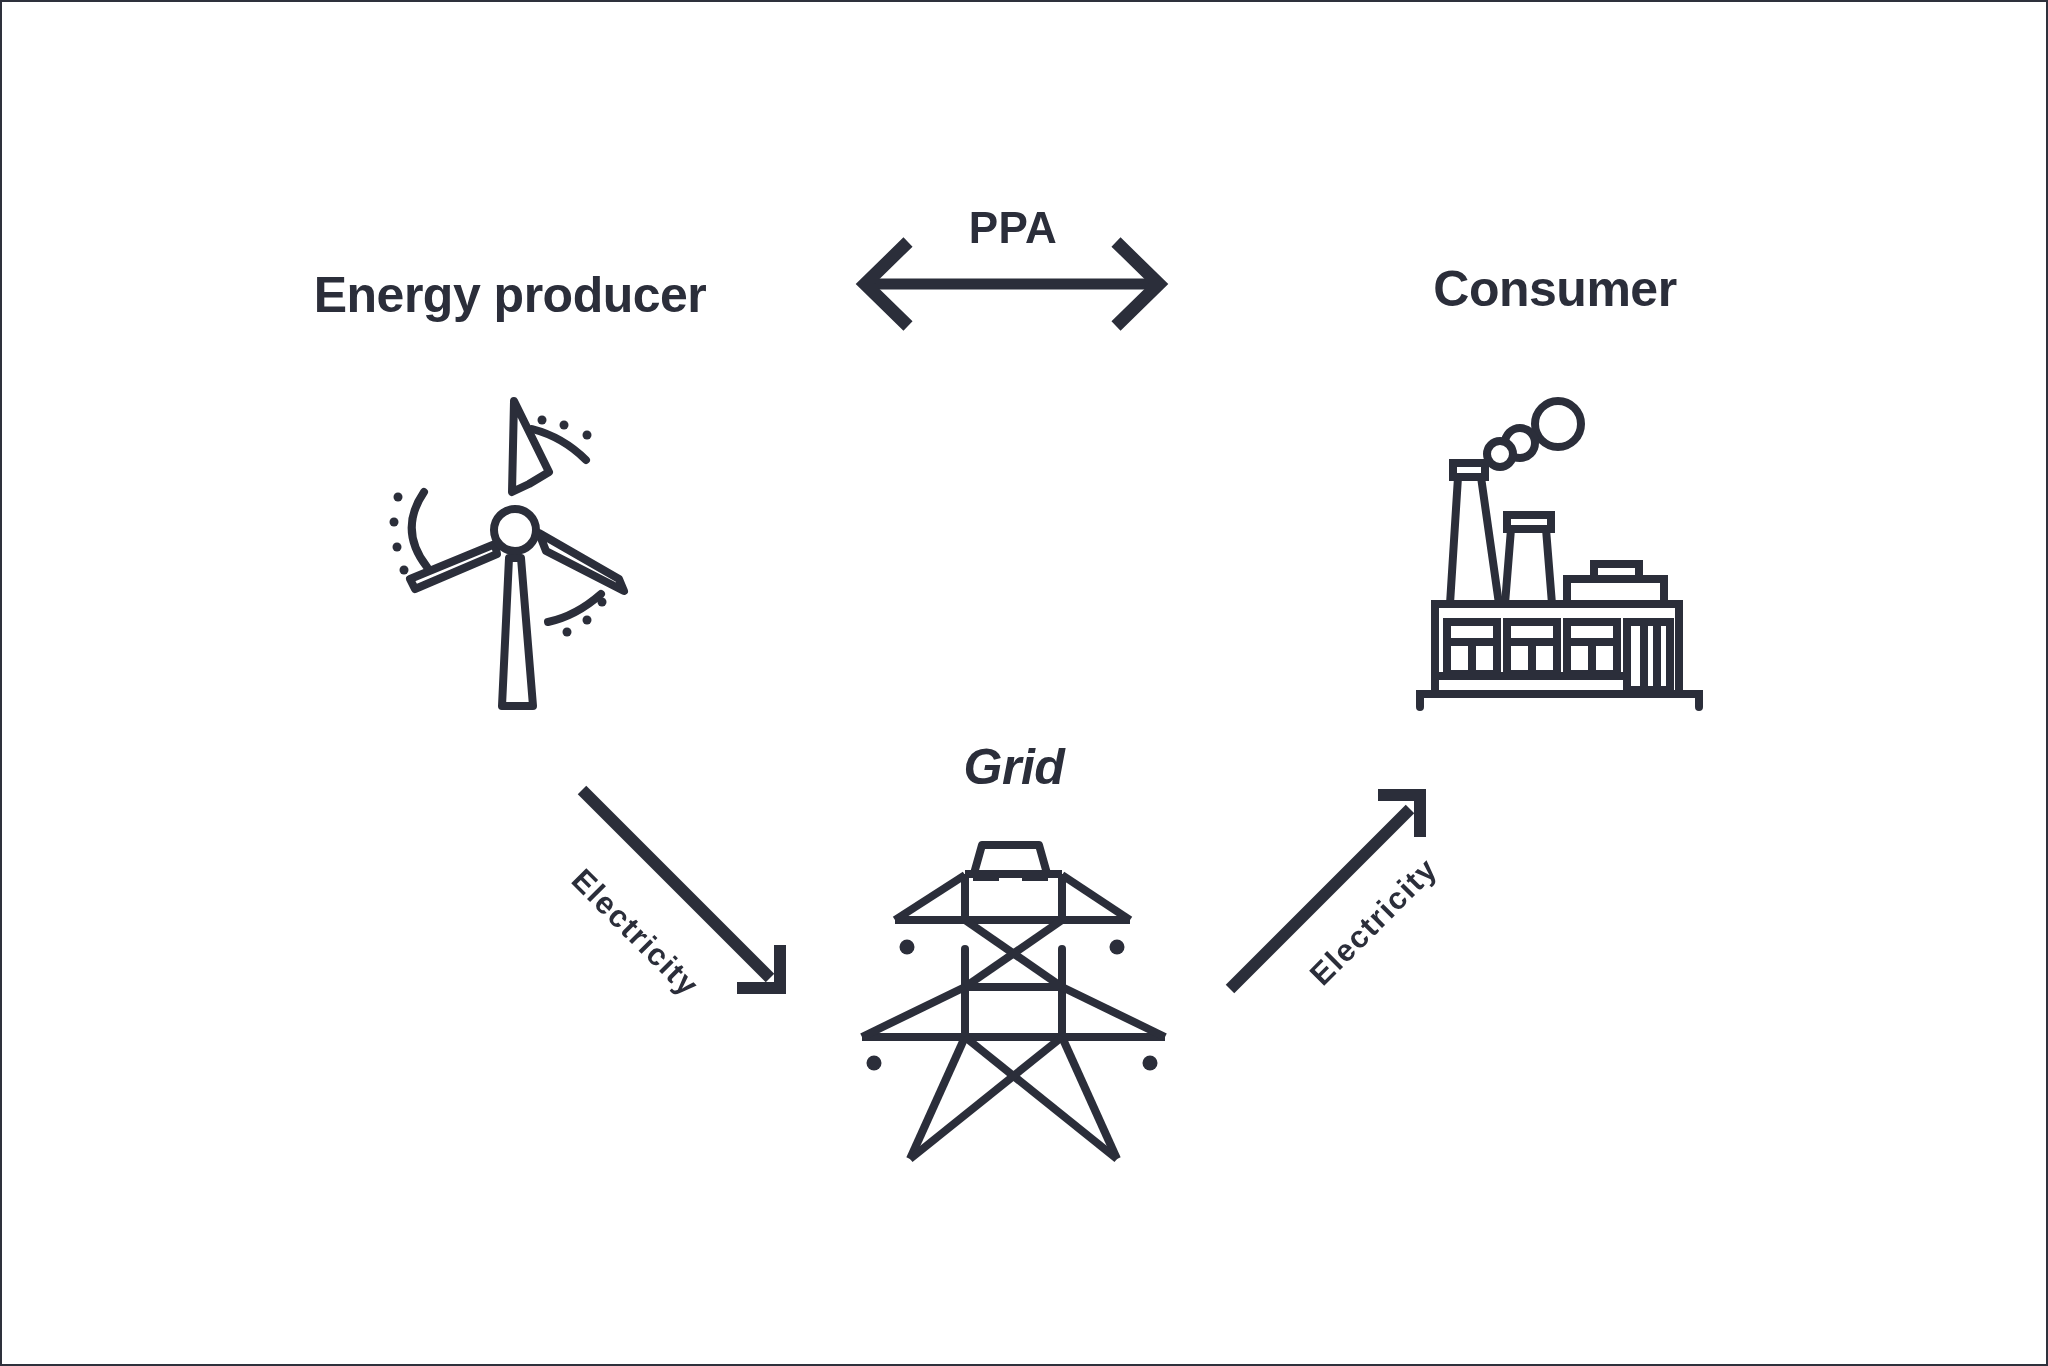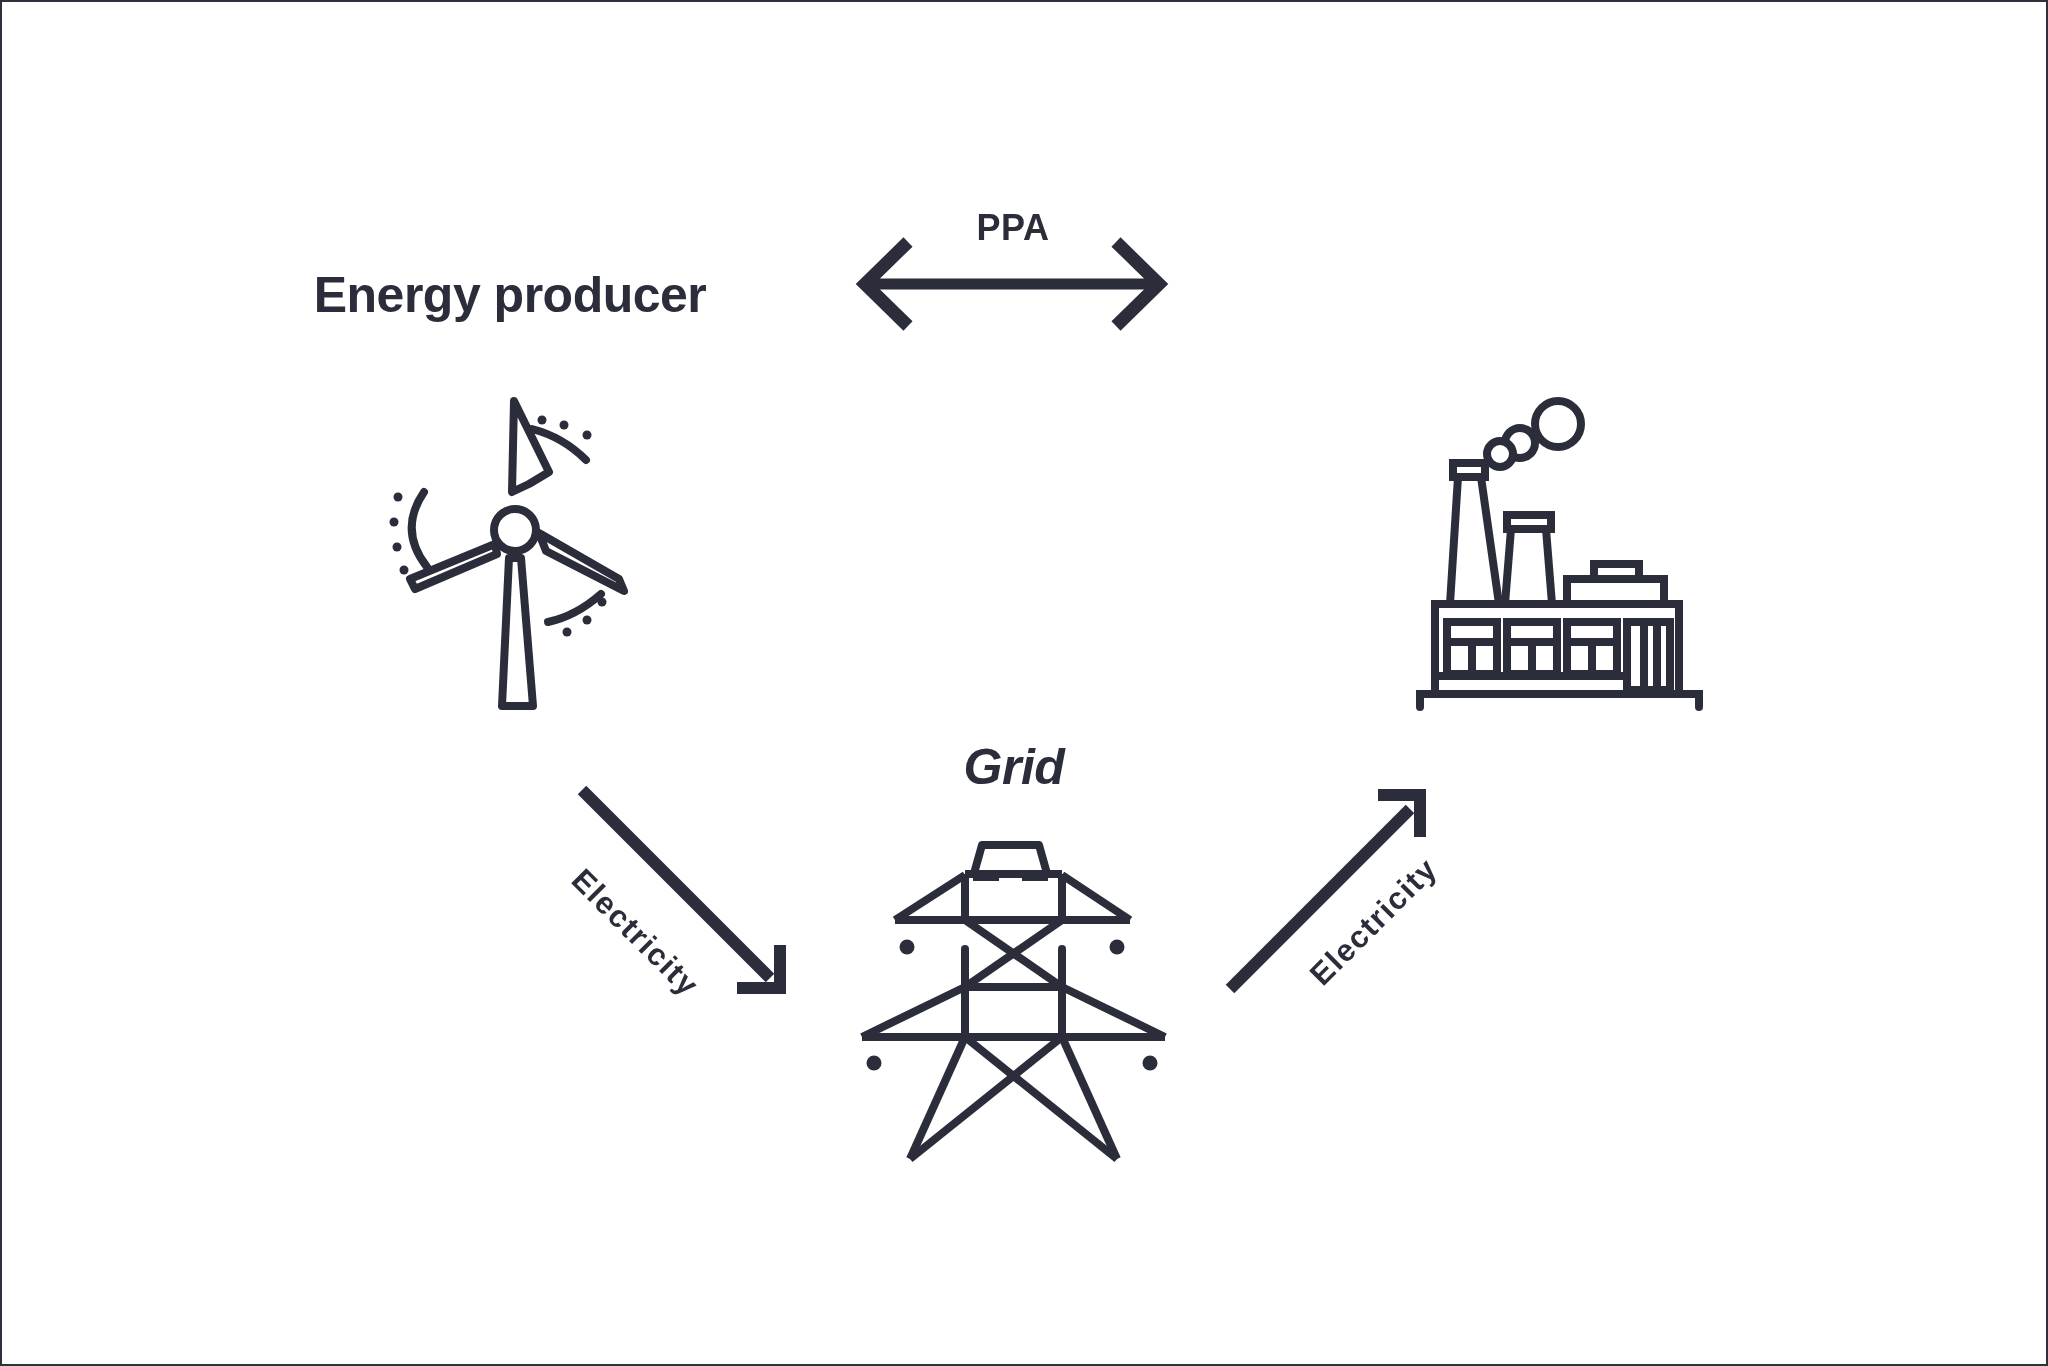--- a/index.html
+++ b/index.html
@@ -23,21 +23,21 @@
     transform: translate(-50%, -50%);
     font-size: 50px;
     font-weight: bold;
     letter-spacing: -0.5px;
     white-space: nowrap;
     color: #2b2e3a;
   }
   .edge-label {
     position: absolute;
     transform: translate(-50%, -50%);
-    font-size: 36px;
+    font-size: 44px;
     font-weight: bold;
     letter-spacing: 0.5px;
     white-space: nowrap;
     color: #2b2e3a;
   }
   .edge-label-rot-down {
     position: absolute;
     transform: translate(-50%, -50%) rotate(45deg);
     font-size: 31px;
     font-weight: bold;
@@ -61,20 +61,21 @@
 </style>
 </head>
 <body>
 
 <div class="canvas">
 
   <div class="node-label" style="left:508px; top:293px;">Energy producer</div>
 
   <div class="edge-label" style="left:1011px; top:226px;">PPA</div>
 
+  <div class="node-label" style="left:1553px; top:287px;">Consumer</div>
 
   <div class="node-label" style="left:1012px; top:765px;font-style:italic;">Grid</div>
 
   <div class="edge-label-rot-down" style="left:633px; top:931px;">Electricity</div>
 
   <div class="edge-label-rot-up" style="left:1372px; top:920px;">Electricity</div>
 
   <svg style="left:840px; top:228px;" width="340" height="110" viewBox="0 0 340 110">
     <line class="ln" x1="24" y1="54" x2="316" y2="54" stroke-width="11"></line>
     <polyline class="ln" points="66,12 23,54 66,96" stroke-width="13" stroke-linejoin="miter"></polyline>

